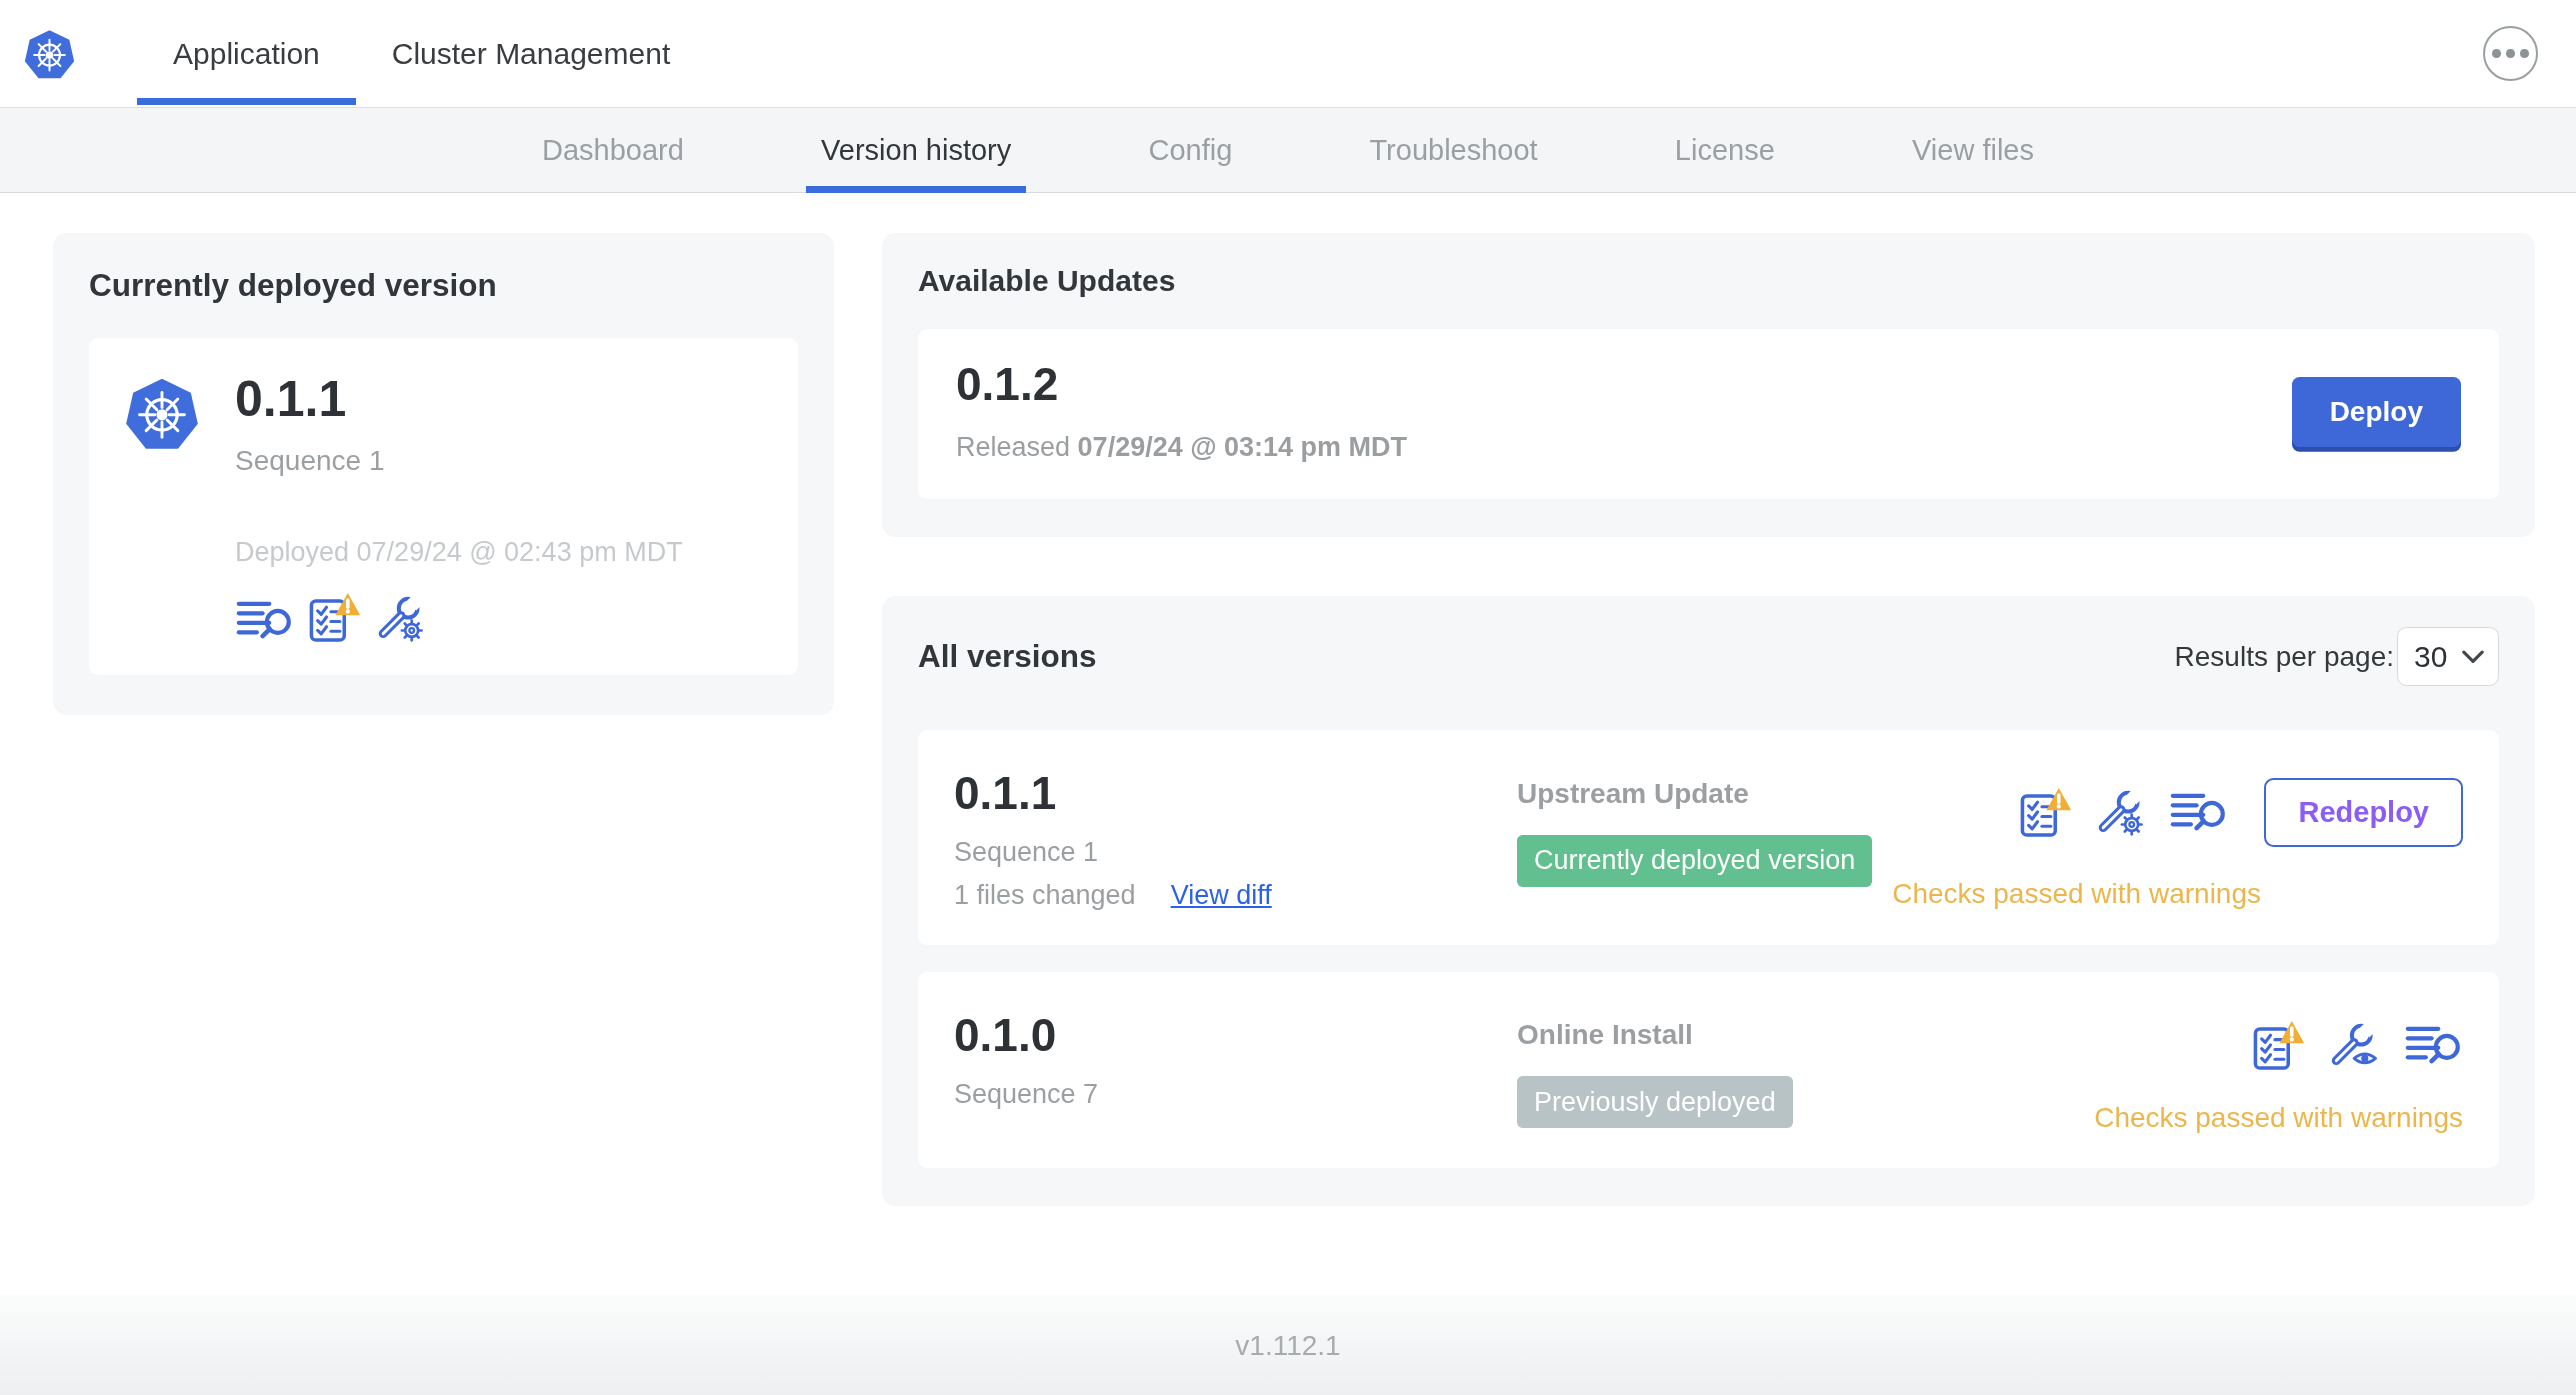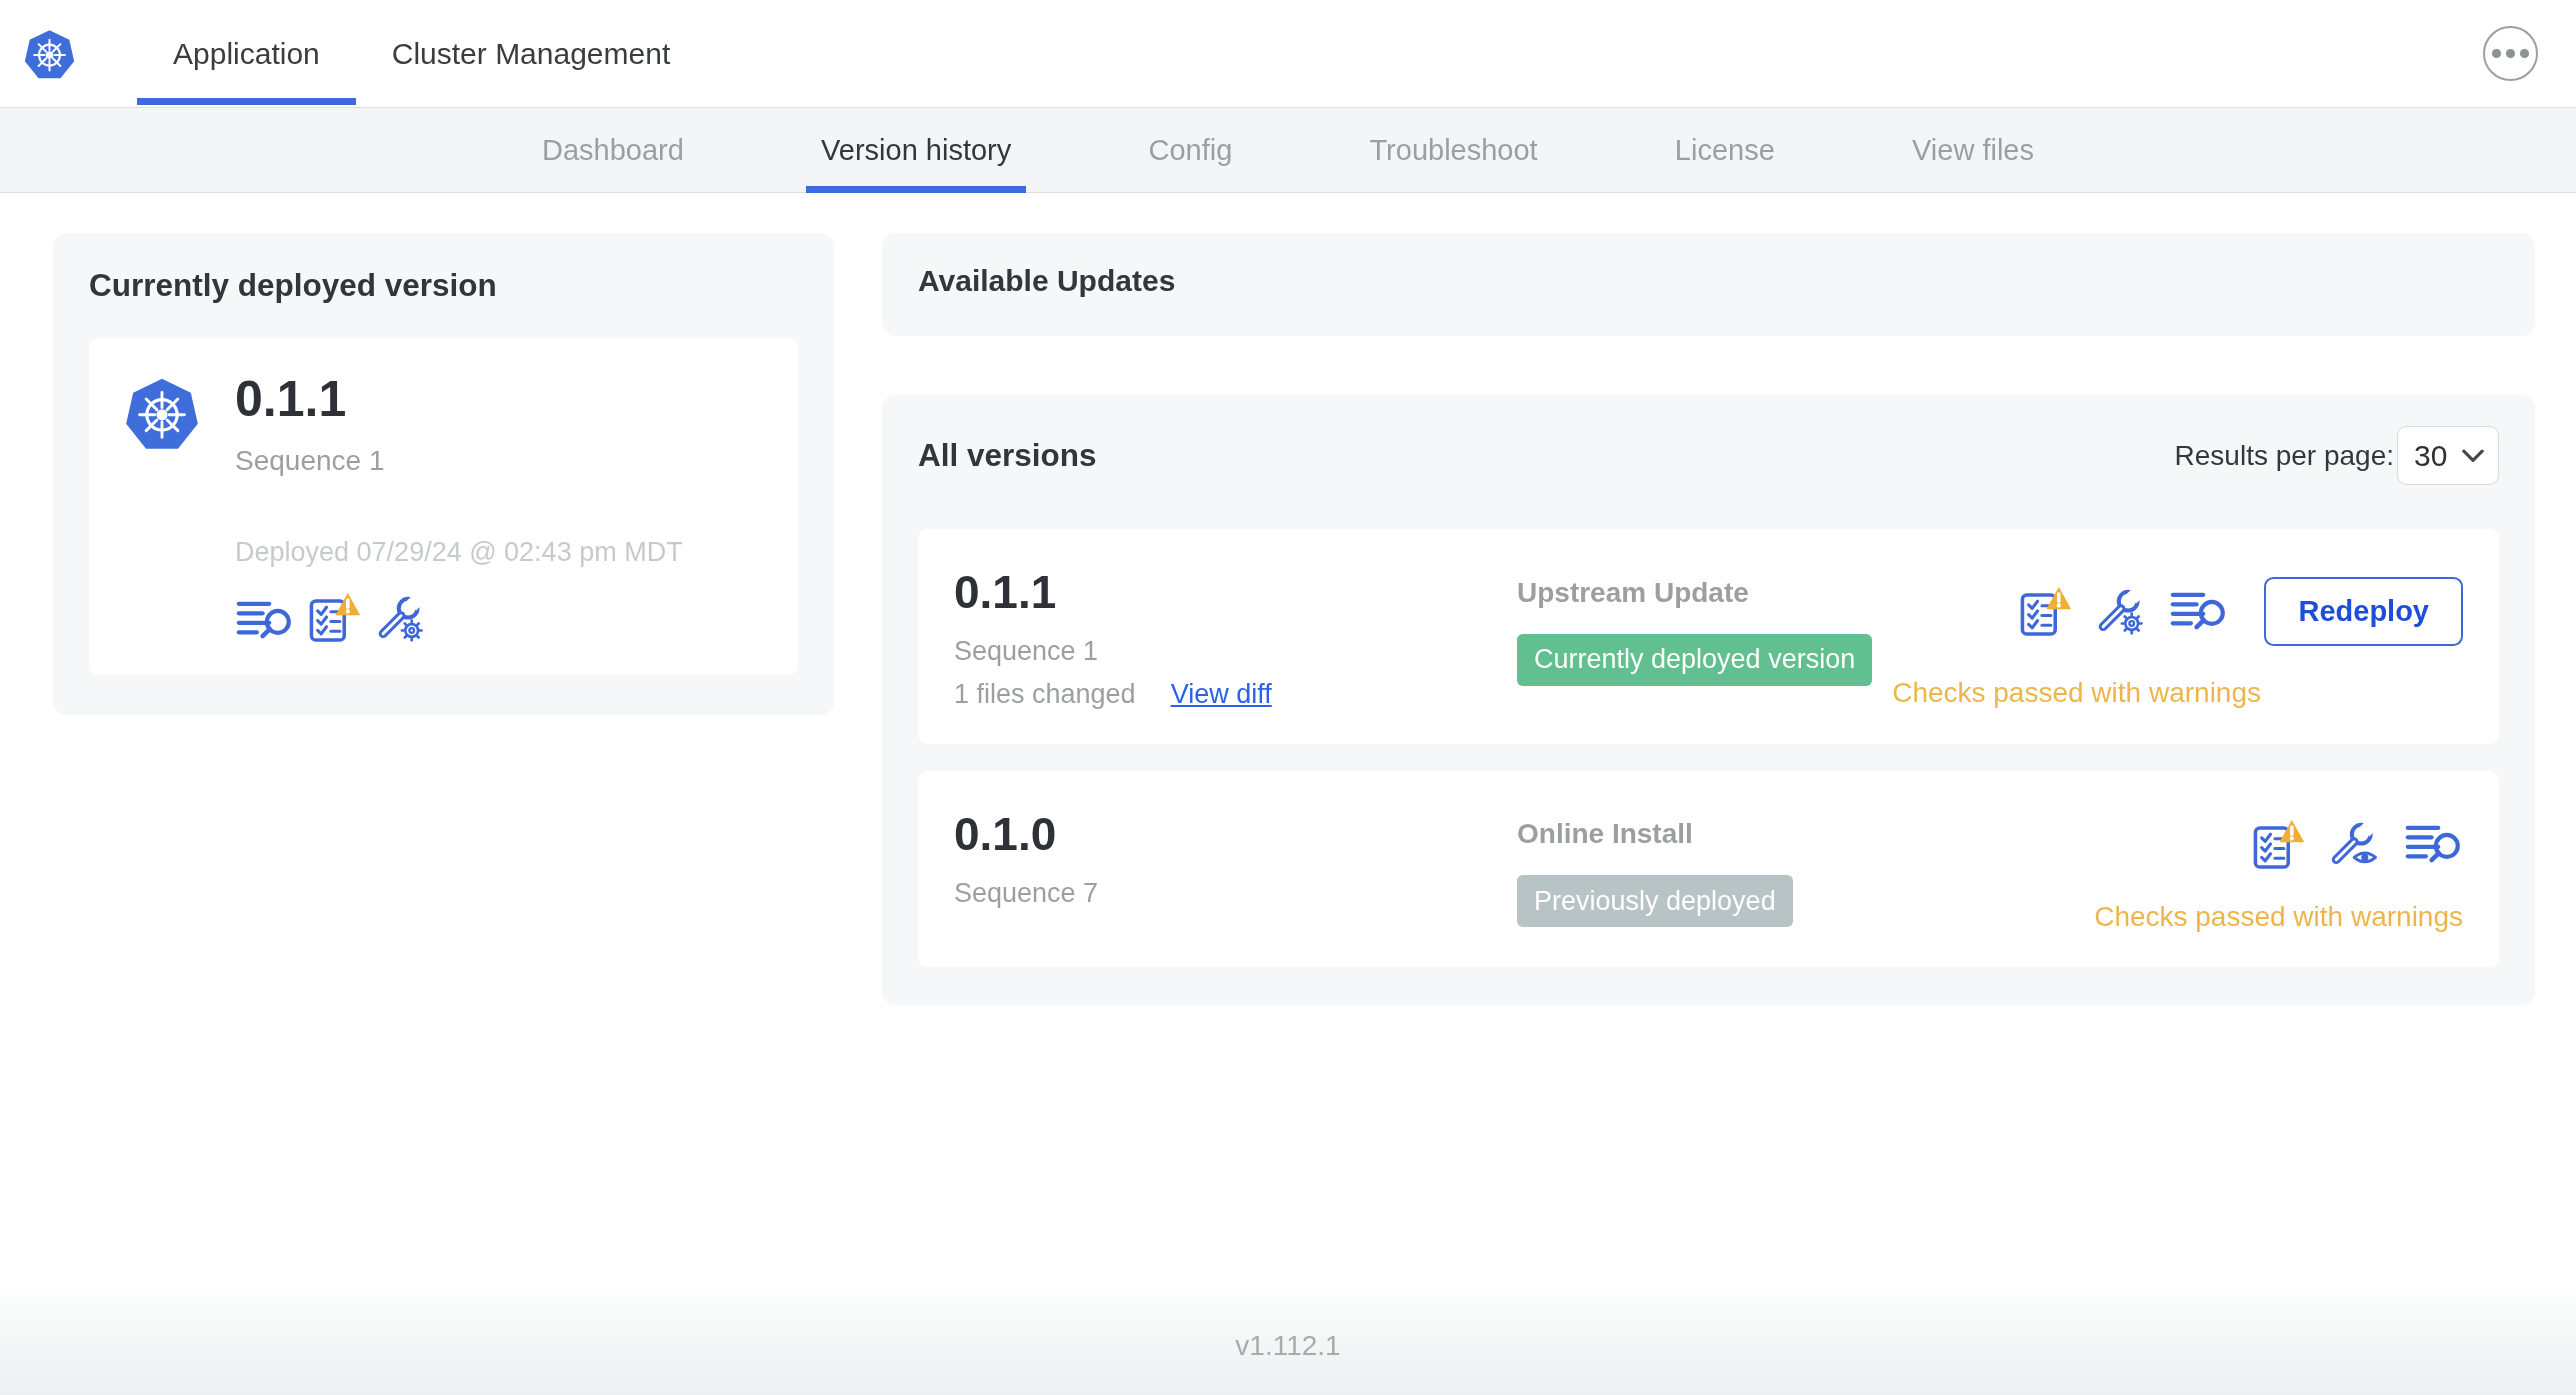--- a/index.html
+++ b/index.html
@@ -55,21 +55,21 @@
   .v-num { font-size:46px; font-weight:700; color:#2e3236; line-height:1; }
   .v-seq { margin-top:21px; font-size:27px; color:#9b9fa2; }
   .v-files { margin-top:11.5px; font-size:27px; color:#9b9fa2; display:flex; align-items:center; gap:35px; }
   .view-diff { color:#2a62e8; font-weight:500; text-decoration:underline; cursor:pointer; }
   .v-mid { padding-top:7.6px; }
   .v-source { font-size:28px; font-weight:700; color:#9b9fa2; }
   .v-badge { display:inline-block; margin-top:25px; padding:10.5px 17px; border-radius:5.7px; font-size:27px; color:#fff; }
   .v-right { display:flex; flex-direction:column; align-items:flex-end; padding-top:7.6px; }
   .v-actions { display:flex; align-items:center; gap:23px; }
   .icon-btn { display:flex; align-items:center; cursor:pointer; background:none; border:none; padding:0; }
-  .redeploy-btn { margin-left:13.4px; background:#fff; border:2.9px solid #3e68d8; color:#1d4ed8; font-size:29px; font-weight:700; padding:16px 32px; border-radius:9.5px; cursor:pointer; font-family:inherit; }
+  .redeploy-btn { margin-left:13.4px; background:#fff; border:2.9px solid #3e68d8; color:#8b5cf6; font-size:29px; font-weight:700; padding:16px 32px; border-radius:9.5px; cursor:pointer; font-family:inherit; }
   .v-status { margin-top:31px; font-size:28px; color:#ecb64a; }
   .v-status.offset { margin-right:202px; }
   
   .footer { height:101px; flex-shrink:0; background:linear-gradient(180deg,#fbfcfc,#edEFf0); display:flex; align-items:center; justify-content:center; font-size:28px; color:#a8abad; }
 </style>
 </head>
 <body>
 
 <svg width="0" height="0" style="position:absolute">
   <defs>
@@ -217,20 +217,30 @@
             </span>
           </div>
         </div>
       </div>
     </div>
 
     <div class="right-col">
 
       <div class="panel au-panel">
         <div class="au-title">Available Updates</div>
+        <div class="au-card">
+          <div>
+            <div class="au-version">0.1.2</div>
+            <div class="au-released">
+              <span>Released</span>
+              <b>07/29/24 @ 03:14 pm MDT</b>
+            </div>
+          </div>
+          <button class="deploy-btn">Deploy</button>
+        </div>
       </div>
 
       <div class="panel av-panel">
         <div class="av-header">
           <div class="panel-title">All versions</div>
           <div class="rpp">
             <span>Results per page:</span>
             <div class="rpp-select">
               <span>30</span>
               <svg viewBox="0 0 24 14" width="22" height="13.4">

